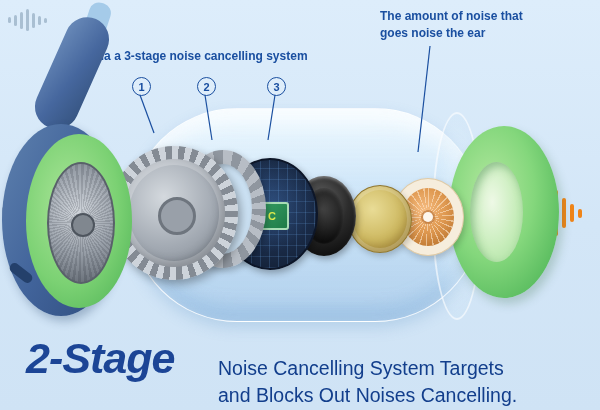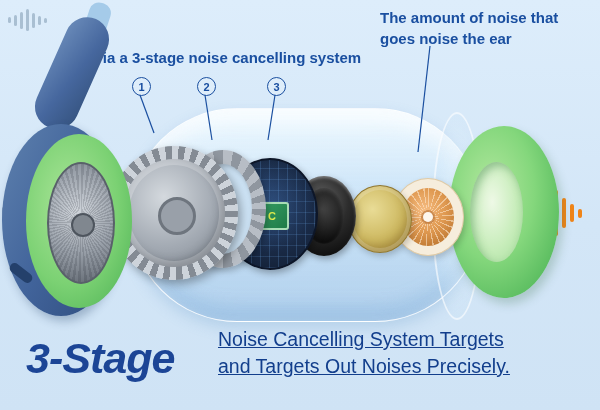--- a/index.html
+++ b/index.html
@@ -4,36 +4,36 @@
 <style>
   html,body { margin:0; padding:0; }
   .stage {
     position:relative; width:600px; height:410px; overflow:hidden;
     background: linear-gradient(180deg,#ddedfb 0%, #d3e6f7 55%, #cfe3f5 100%);
     font-family:"Liberation Sans", sans-serif;
   }
   .abs { position:absolute; }
 
   
-  .callout { color:#1a4fa0; font-weight:700; font-size:15px; line-height:1.38; }
+  .callout { color:#1a4fa0; font-weight:700; font-size:12px; line-height:1.38; }
   .callout-left  { left:93px; top:48px; }
   .callout-right { left:380px; top:8px; }
   .marker {
     width:17px; height:17px; border:1.6px solid #1a4fa0; border-radius:50%;
     color:#1a4fa0; font-size:11px; font-weight:700;
     display:flex; align-items:center; justify-content:center; z-index:25;
     background:rgba(255,255,255,.15);
   }
   .m1 { left:132px; top:77px; } .m2 { left:197px; top:77px; } .m3 { left:267px; top:77px; }
   .footer-headline {
     left:26px; top:334px; font-size:43px; font-weight:700; font-style:italic;
     color:#1c4596; letter-spacing:-1px; z-index:25;
   }
   .footer-desc {
-    left:218px; top:326px; font-size:19.5px; color:#123e8c; line-height:1.38; z-index:25;text-decoration:underline;
+    left:218px; top:355px; font-size:19.5px; color:#123e8c; line-height:1.38; z-index:25;
   }
 
   
   .lines { left:0; top:0; z-index:20; pointer-events:none; }
 
   
   .wave { display:flex; align-items:center; gap:3px; }
   .wave i { display:block; border-radius:2px; }
   .wave-small { left:8px; top:8px; height:24px; z-index:2; }
   .wave-small i { width:3px; background:#a9bfd2; }
@@ -278,19 +278,19 @@
   <div class="abs marker m1">
     <span>1</span>
   </div>
   <div class="abs marker m2">
     <span>2</span>
   </div>
   <div class="abs marker m3">
     <span>3</span>
   </div>
 
-  <div class="abs footer-headline">3-Stage</div>
+  <div class="abs footer-headline">2-Stage</div>
   <div class="abs footer-desc">
     <div>Noise Cancelling System Targets</div>
-    <div>and Targets Out Noises Precisely.</div>
+    <div>and Blocks Out Noises Cancelling.</div>
   </div>
 
 </div>
 
 </body></html>

